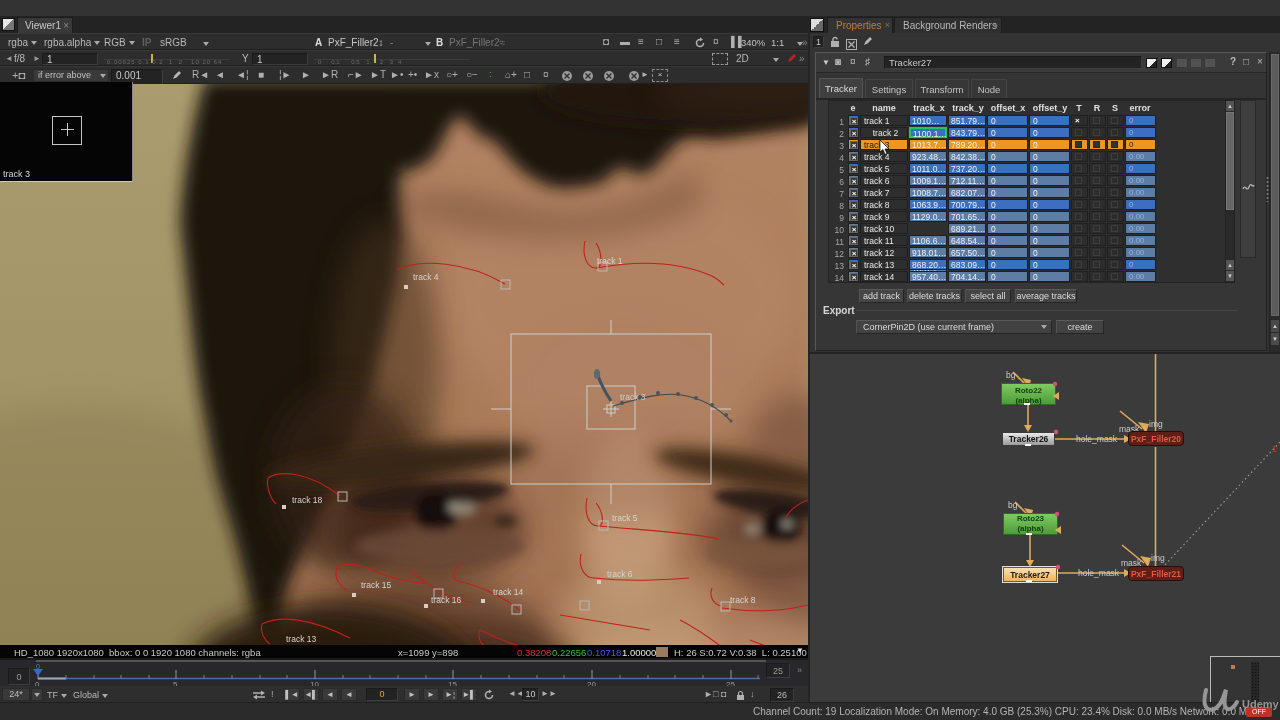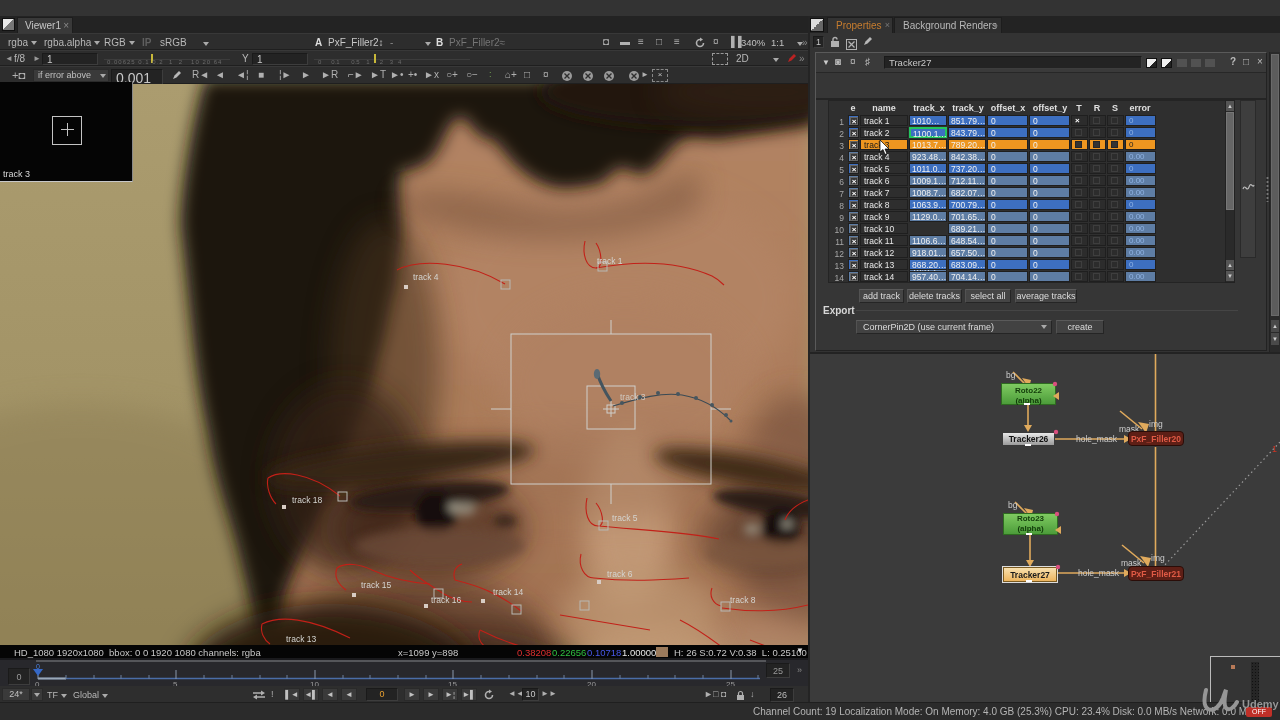--- a/index.html
+++ b/index.html
@@ -86,21 +86,21 @@
       <span class="ddarrow" style="position:absolute;left:770px;top:7px"></span>
 <span style="position:absolute;left:786px;top:2px;width:11px;height:11px;"><svg width="11" height="11">
           <path d="M 2,9 L 3.5,5.5 L 8,1 L 10,3 L 5.5,7.5 Z" fill="#bb2222"></path>
         </svg></span>
 <span style="position:absolute;left:799px;top:2px;color:#888;">»</span>
 </div>
 
 <div class="abs toolrow" style="left:0;top:66px;width:810px;height:18px;">
 <span class="icon" style="position:absolute;left:12px;top:2px;font-size:11px;">+◘</span>
 <div class="tbtn" style="position:absolute;left:33px;top:2px;width:76px;height:13px;font-size:9px;text-align:left;padding-left:4px;">if error above<span class="ddarrow" style="float:right;margin-top:4px;margin-right:2px;"></span></div>
-<div class="sunken" style="position:absolute;left:111px;top:2px;width:52px;height:27px;font-size:14px;padding-left:4px;">0.001</div>
+<div class="sunken" style="position:absolute;left:111px;top:2px;width:52px;height:27px;font-size:10px;padding-left:4px;">0.001</div>
 <span style="position:absolute;left:171px;top:3px;width:11px;height:11px;">
         <svg width="11" height="11" style="position:absolute;left:0;top:0">
           <path d="M 2,9 L 3.5,5.5 L 8,1 L 10,3 L 5.5,7.5 Z" fill="#b8b8b8"></path>
         </svg>
       </span>
 <span class="icon" style="position:absolute;left:192px;top:2px;font-size:10px;">R◄</span>
 <span class="icon" style="position:absolute;left:215px;top:2px;font-size:10px;">◄</span>
 <span class="icon" style="position:absolute;left:236px;top:2px;font-size:10px;">◄¦</span>
 <span class="icon" style="position:absolute;left:258px;top:2px;font-size:10px;">■</span>
 <span class="icon" style="position:absolute;left:279px;top:2px;font-size:10px;">¦►</span>
@@ -419,20 +419,26 @@
 <div class="sunken" style="position:absolute;left:68px;top:3px;width:258px;height:13px;font-size:9.5px;padding-left:4px;color:#c8c8c8;">Tracker27</div>
 <div style="position:absolute;left:330px;top:5px;width:11px;height:10px;background:linear-gradient(135deg,#f0f0f0 60%,#222 60%);border:1px solid #111;"></div>
 <div style="position:absolute;left:345px;top:5px;width:11px;height:10px;background:linear-gradient(135deg,#f0f0f0 60%,#222 60%);border:1px solid #111;"></div>
 <div style="position:absolute;left:361px;top:6px;width:10px;height:8px;background:#525252;"></div>
 <div style="position:absolute;left:375px;top:6px;width:10px;height:8px;background:#525252;"></div>
 <div style="position:absolute;left:389px;top:6px;width:10px;height:8px;background:#525252;"></div>
 <span style="position:absolute;left:414px;top:3px;color:#bbb;font-size:10px;font-weight:bold;">?</span>
 <span style="position:absolute;left:427px;top:3px;color:#bbb;font-size:10px;">□</span>
 <span style="position:absolute;left:441px;top:3px;color:#bbb;font-size:10px;">×</span>
 </div>
+<div style="position:absolute;left:0;top:21px;width:450px;height:24px;background:#343434;">
+<div style="position:absolute;left:3px;top:4px;width:44px;height:20px;background:#404040;border:1px solid #555;border-bottom:none;color:#dcdcdc;font-size:9.5px;text-align:center;padding-top:4px;">Tracker</div>
+<div style="position:absolute;left:49px;top:5px;width:48px;height:19px;background:#373737;border:1px solid #444;border-bottom:none;color:#c4c4c4;font-size:9.5px;text-align:center;padding-top:4px;">Settings</div>
+<div style="position:absolute;left:99px;top:5px;width:54px;height:19px;background:#373737;border:1px solid #444;border-bottom:none;color:#c4c4c4;font-size:9.5px;text-align:center;padding-top:4px;">Transform</div>
+<div style="position:absolute;left:155px;top:5px;width:36px;height:19px;background:#373737;border:1px solid #444;border-bottom:none;color:#c4c4c4;font-size:9.5px;text-align:center;padding-top:4px;">Node</div>
+</div>
 <div style="position:absolute;left:0;top:45px;width:450px;height:2px;background:#242424;"></div>
 </div>
 <div class="abs" style="left:828px;top:100px;width:406px;height:183px;background:#2f2f2f;border:1px solid #242424;overflow:hidden;">
 <span style="position:absolute;left:-6px;top:2px;width:60px;text-align:center;color:#e0e0e0;font-size:9px;font-weight:bold;">e</span>
 <span style="position:absolute;left:25px;top:2px;width:60px;text-align:center;color:#e0e0e0;font-size:9px;font-weight:bold;">name</span>
 <span style="position:absolute;left:70px;top:2px;width:60px;text-align:center;color:#e0e0e0;font-size:9px;font-weight:bold;">track_x</span>
 <span style="position:absolute;left:109px;top:2px;width:60px;text-align:center;color:#e0e0e0;font-size:9px;font-weight:bold;">track_y</span>
 <span style="position:absolute;left:149px;top:2px;width:60px;text-align:center;color:#e0e0e0;font-size:9px;font-weight:bold;">offset_x</span>
 <span style="position:absolute;left:191px;top:2px;width:60px;text-align:center;color:#e0e0e0;font-size:9px;font-weight:bold;">offset_y</span>
 <span style="position:absolute;left:220px;top:2px;width:60px;text-align:center;color:#e0e0e0;font-size:9px;font-weight:bold;">T</span>
@@ -455,21 +461,21 @@
         <div style="position:absolute;left:3px;top:1px;width:7px;height:7px;border:1px solid #3e3e3e;"></div>
       </div>
 <div style="position:absolute;left:278px;top:14px;width:17px;height:11px;background:#2c2c2c;border:1px solid #1f1f1f;">
         <div style="position:absolute;left:3px;top:1px;width:7px;height:7px;border:1px solid #3e3e3e;"></div>
       </div>
 <div style="position:absolute;left:296px;top:14px;width:31px;height:11px;background:#3d6fc0;border:1px solid #1f1f1f;color:#8fb2e2;font-size:8px;padding-left:3px;line-height:10px;">0</div>
 <span style="position:absolute;left:0px;top:28px;width:15px;text-align:right;color:#a8a8a8;font-size:8.5px;">2</span>
 <div style="position:absolute;left:19px;top:26px;width:11px;height:11px;background:#3d6fc0;border:1px solid #1f1f1f;">
         <div style="position:absolute;left:1px;top:1px;width:8px;height:8px;background:#383838;border:1px solid #666;color:#fff;font-size:8px;font-weight:bold;line-height:8px;text-align:center;">×</div>
       </div>
-<div style="position:absolute;left:31px;top:26px;width:48px;height:11px;background:#2e2e2e;border:1px solid #1f1f1f;color:#e8e8e8;font-size:8.5px;padding-left:3px;line-height:10px;">track 2</div>
+<div style="position:absolute;left:31px;top:26px;width:48px;height:11px;background:#2e2e2e;border:1px solid #1f1f1f;color:#e8e8e8;font-size:8.5px;padding-left:3px;line-height:10px;text-align:center;">track 2</div>
 <div style="position:absolute;left:80px;top:26px;width:38px;height:11px;background:#3d6fc0;border:2px solid #22c55e;color:#f0f0f0;font-size:8.5px;padding-left:2px;line-height:10px;">1100.1…</div>
 <div style="position:absolute;left:119px;top:26px;width:38px;height:11px;background:#3d6fc0;border:1px solid #1f1f1f;color:#f0f0f0;font-size:8.5px;padding-left:2px;line-height:10px;">843.79…</div>
 <div style="position:absolute;left:158px;top:26px;width:41px;height:11px;background:#3d6fc0;border:1px solid #1f1f1f;color:#f0f0f0;font-size:8.5px;padding-left:3px;line-height:10px;">0</div>
 <div style="position:absolute;left:200px;top:26px;width:41px;height:11px;background:#3d6fc0;border:1px solid #1f1f1f;color:#f0f0f0;font-size:8.5px;padding-left:3px;line-height:10px;">0</div>
 <div style="position:absolute;left:242px;top:26px;width:17px;height:11px;background:#2c2c2c;border:1px solid #1f1f1f;">
         <div style="position:absolute;left:3px;top:1px;width:7px;height:7px;border:1px solid #3e3e3e;"></div>
       </div>
 <div style="position:absolute;left:260px;top:26px;width:17px;height:11px;background:#2c2c2c;border:1px solid #1f1f1f;">
         <div style="position:absolute;left:3px;top:1px;width:7px;height:7px;border:1px solid #3e3e3e;"></div>
       </div>

